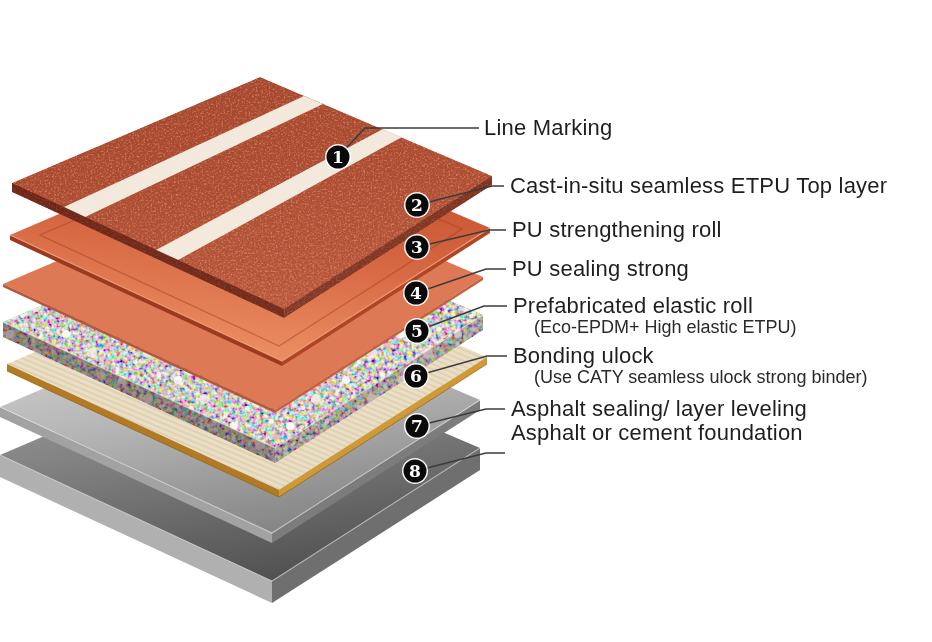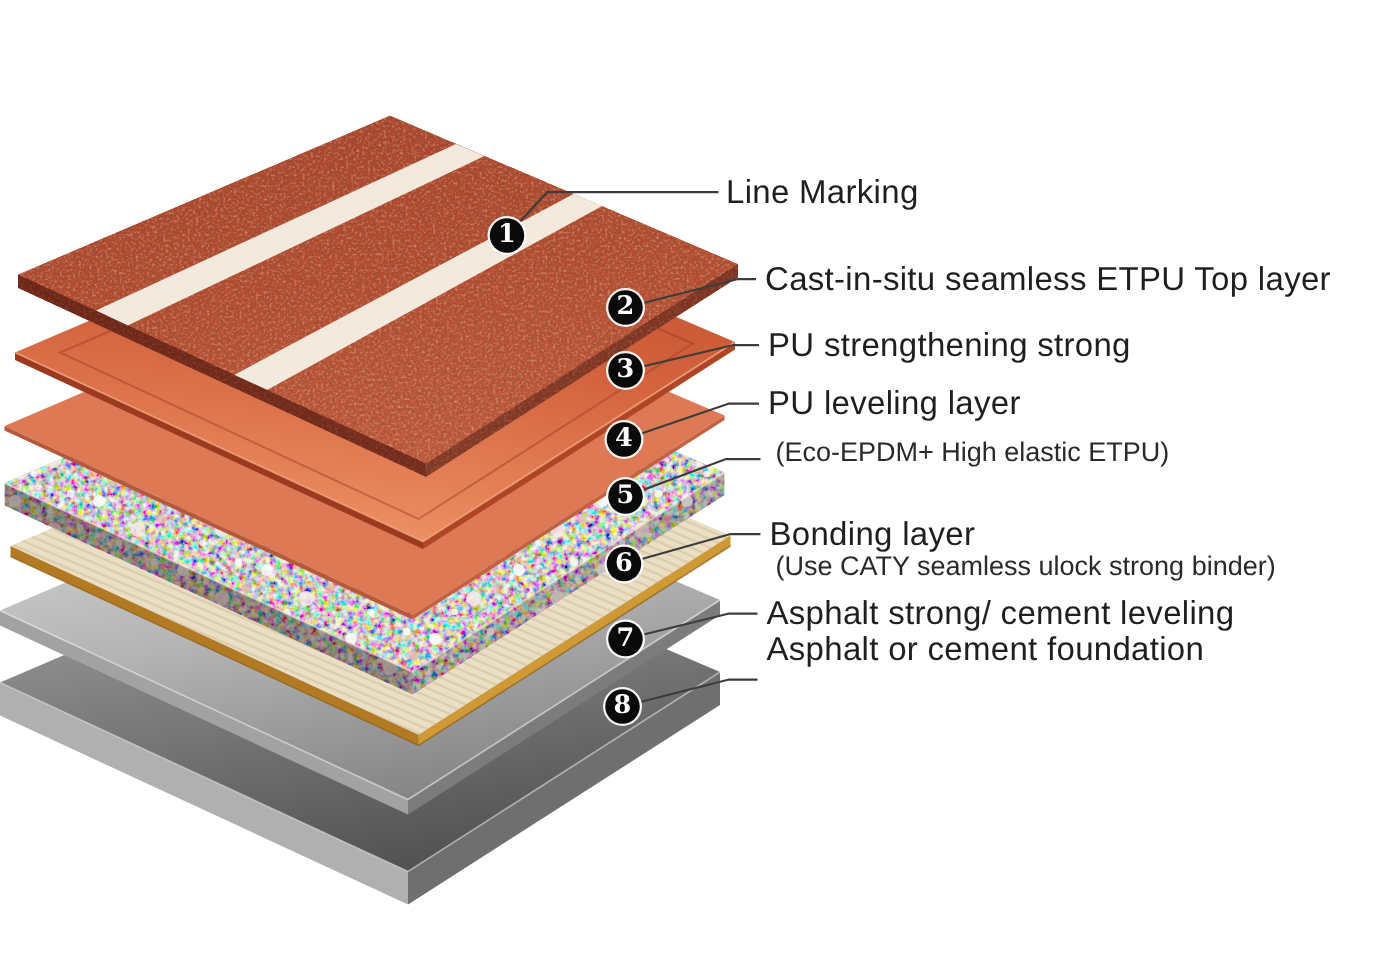--- a/index.html
+++ b/index.html
@@ -12,21 +12,21 @@
     position:absolute;transform:translate(-50%,-50%);
     width:23px;height:23px;border-radius:50%;
     background:#0a0a0a;color:#ffffff;
     display:flex;align-items:center;justify-content:center;
     font-family:"DejaVu Serif",serif;font-weight:bold;font-size:17px;line-height:1;
     box-shadow:0 0 0 1.5px rgba(255,255,255,0.92);
     z-index:3;
   }
   .callout{position:absolute;z-index:2;color:#1f1f1f;}
   .co-main{font-size:22px;line-height:26px;white-space:nowrap;letter-spacing:0.2px;}
-  .co-sub{font-size:18px;line-height:21px;margin-top:-2px;margin-left:4px;color:#2a2a2a;white-space:nowrap;}
+  .co-sub{font-size:18px;line-height:21px;margin-top:-2px;margin-left:21px;color:#2a2a2a;white-space:nowrap;}
 </style>
 </head>
 <body>
 
 <div class="stage">
 
   <svg width="932" height="642" viewBox="0 0 932 642">
     <defs>
       <linearGradient id="g2" x1="0" y1="0" x2="0.25" y2="1">
         <stop offset="0" stop-color="#a84126"></stop>
@@ -162,32 +162,33 @@
   <div class="badge" style="left:417px;top:426px">7</div>
   <div class="badge" style="left:415px;top:471px">8</div>
 
   <div class="callout" style="left:484px;top:115px">
     <div class="co-main">Line Marking</div>
   </div>
   <div class="callout" style="left:510px;top:173px">
     <div class="co-main">Cast-in-situ seamless ETPU Top layer</div>
   </div>
   <div class="callout" style="left:512px;top:217px">
-    <div class="co-main">PU strengthening strong</div>
+    <div class="co-main">PU strengthening roll</div>
   </div>
   <div class="callout" style="left:512px;top:256px">
-    <div class="co-main">PU leveling layer</div>
+    <div class="co-main">PU sealing strong</div>
   </div>
   <div class="callout" style="left:513px;top:293px">
+    <div class="co-main">Prefabricated elastic roll</div>
     <div class="co-sub">(Eco-EPDM+ High elastic ETPU)</div>
   </div>
   <div class="callout" style="left:513px;top:343px">
-    <div class="co-main">Bonding layer</div>
+    <div class="co-main">Bonding ulock</div>
     <div class="co-sub">(Use CATY seamless ulock strong binder)</div>
   </div>
   <div class="callout" style="left:511px;top:396px">
-    <div class="co-main">Asphalt strong/ cement leveling</div>
+    <div class="co-main">Asphalt sealing/ layer leveling</div>
   </div>
   <div class="callout" style="left:511px;top:420px">
     <div class="co-main">Asphalt or cement foundation</div>
   </div>
 
 </div>
 
 </body></html>

